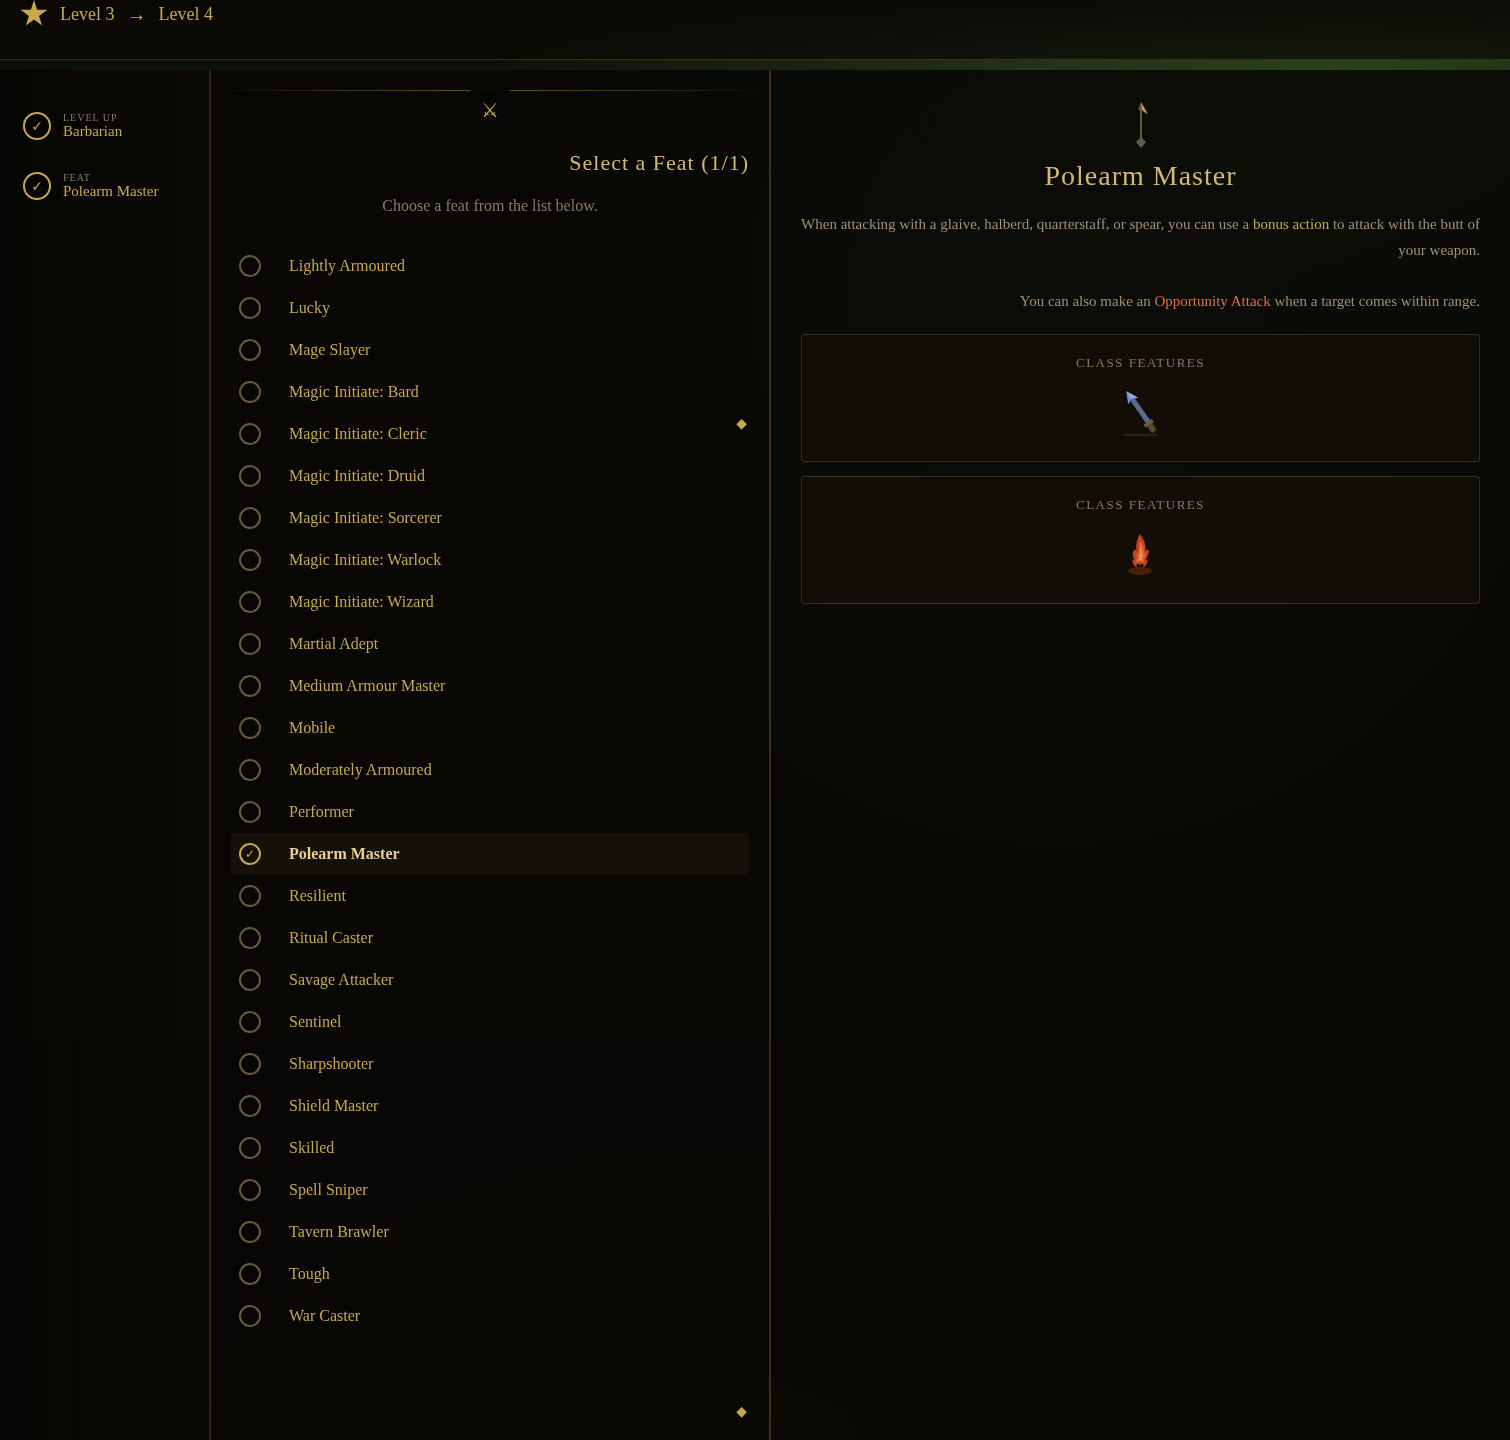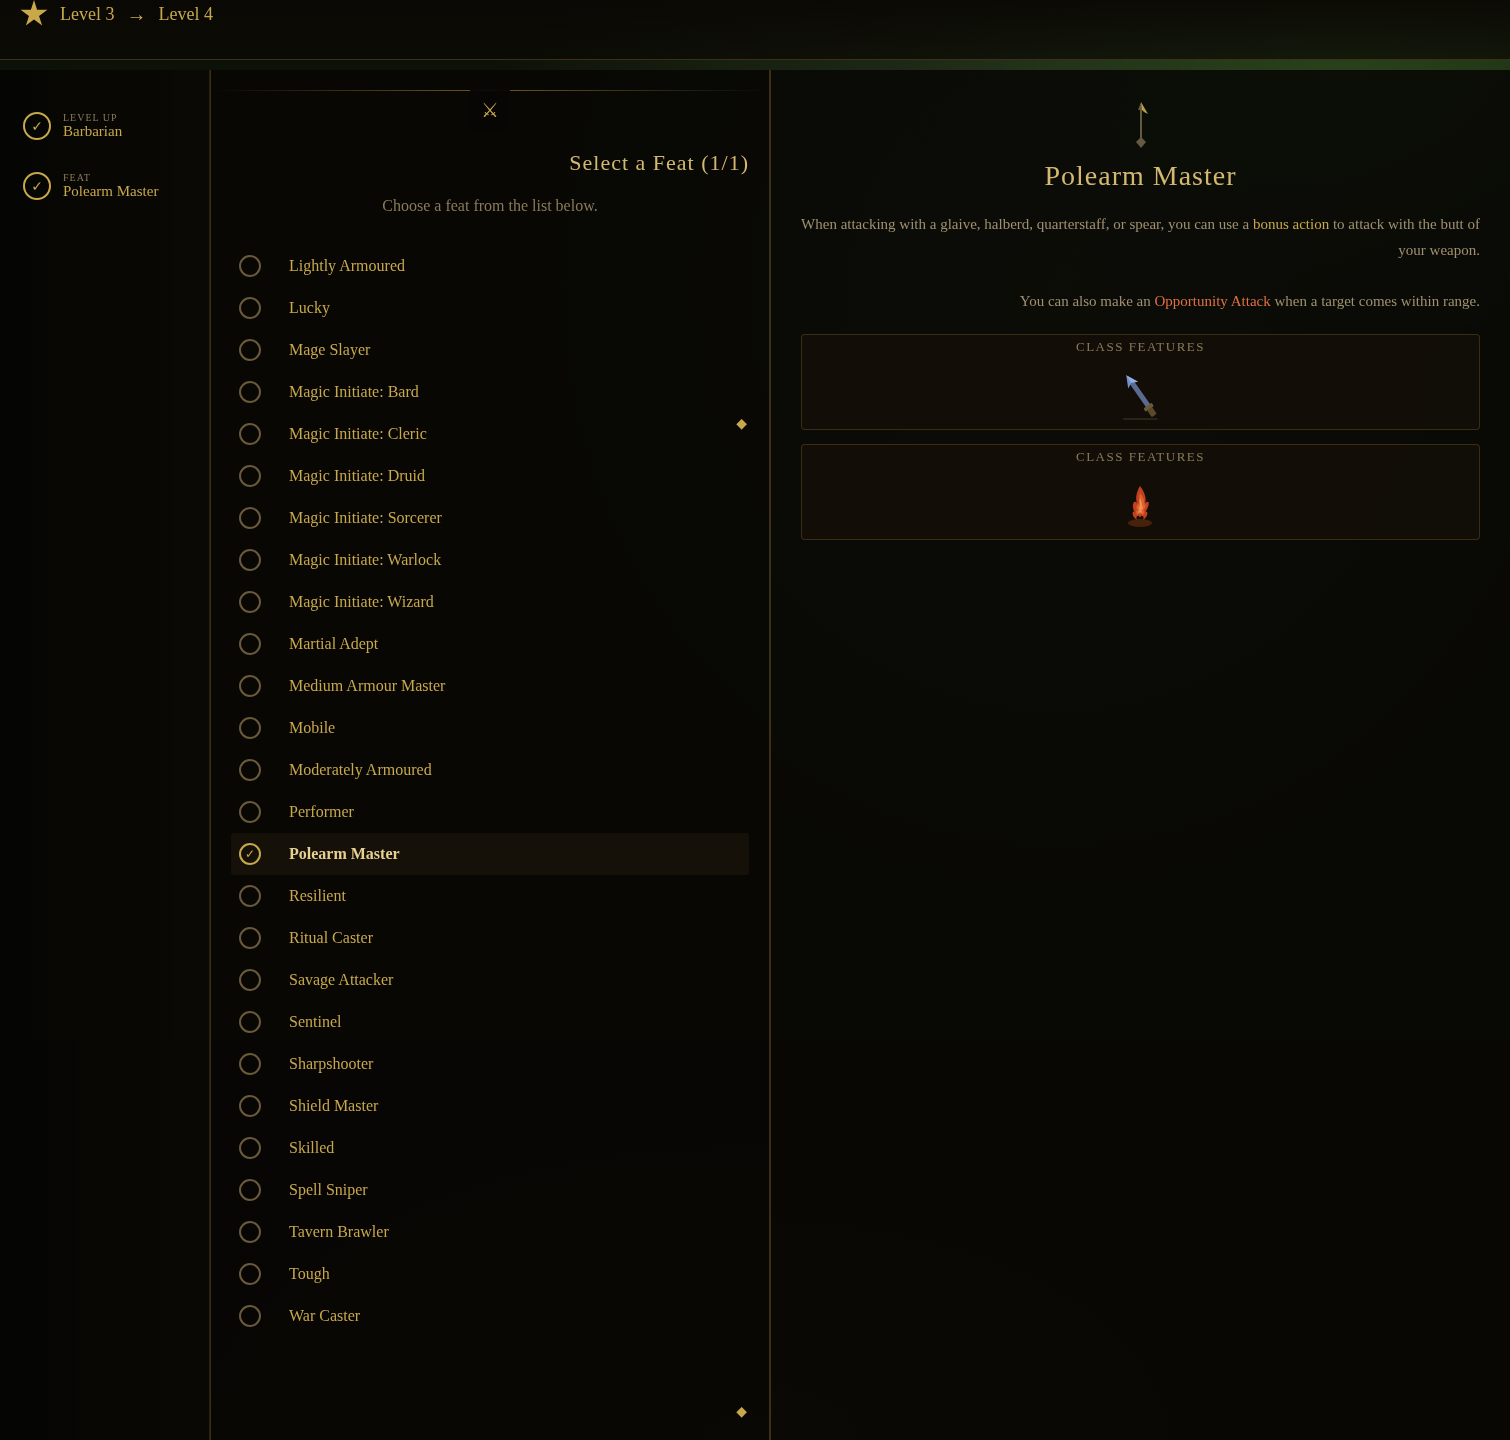--- a/index.html
+++ b/index.html
@@ -329,21 +329,21 @@
     }
 
     .feat-detail-desc .highlight-orange {
       color: #e07040;
     }
 
     .class-feature-card {
       background: rgba(20,15,8,0.8);
       border: 1px solid rgba(180,140,60,0.25);
       border-radius: 4px;
-      padding: 4px 20px;
+      padding: 20px 20px;
       margin-bottom: 14px;
       display: flex;
       flex-direction: column;
       align-items: center;
       gap: 10px;
     }
 
     .class-feature-label {
       color: #8a7a5a;
       font-size: 13px;

